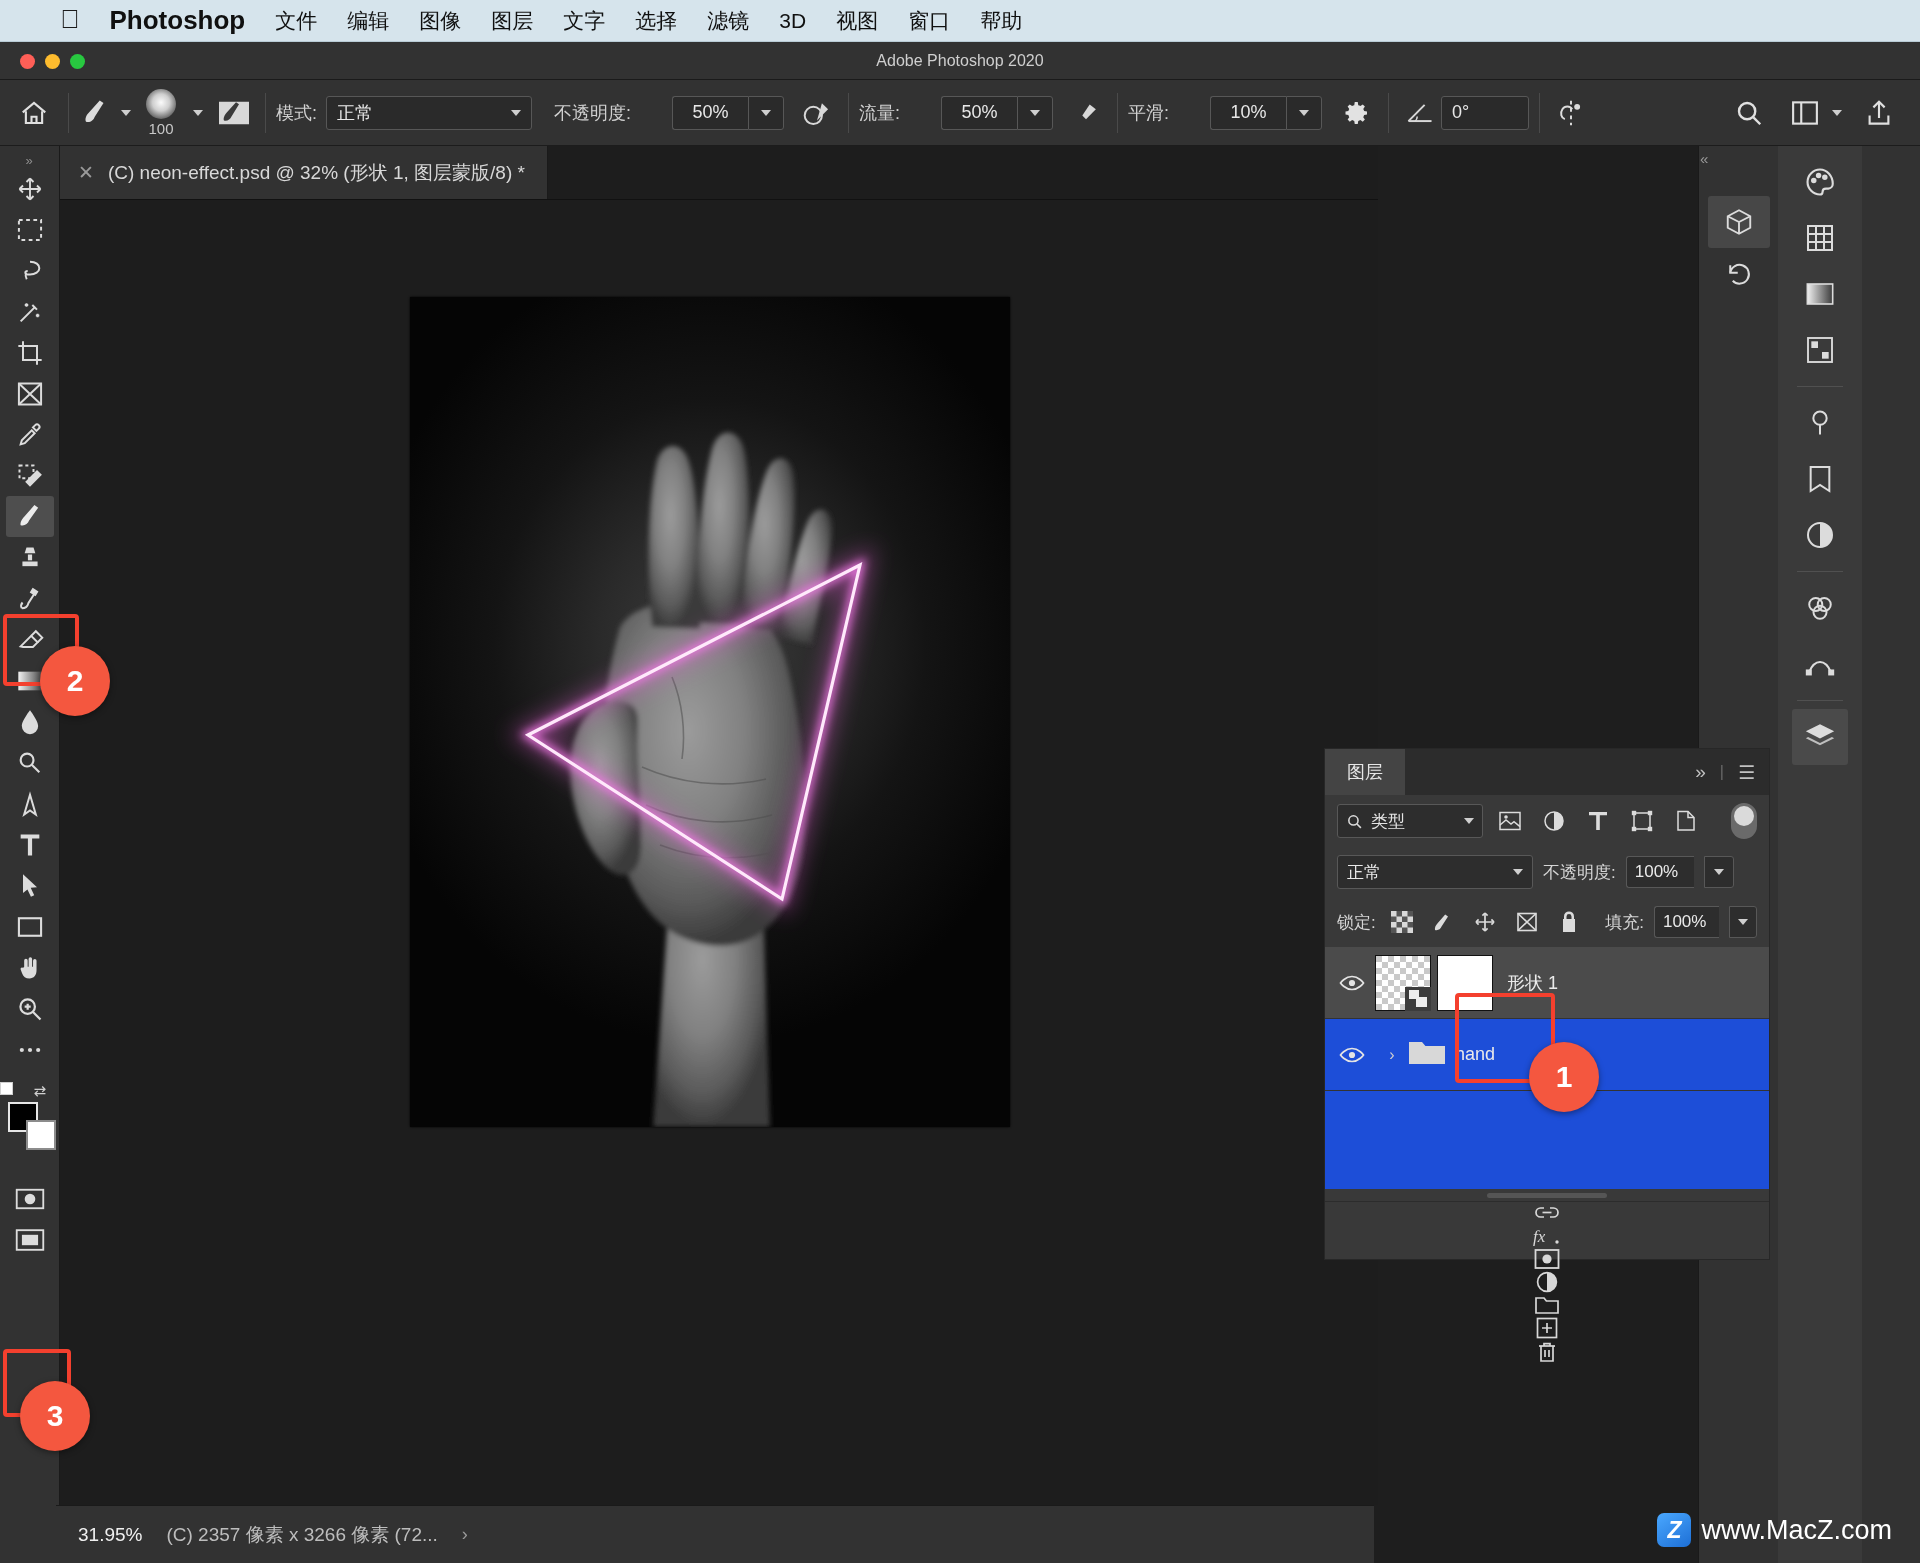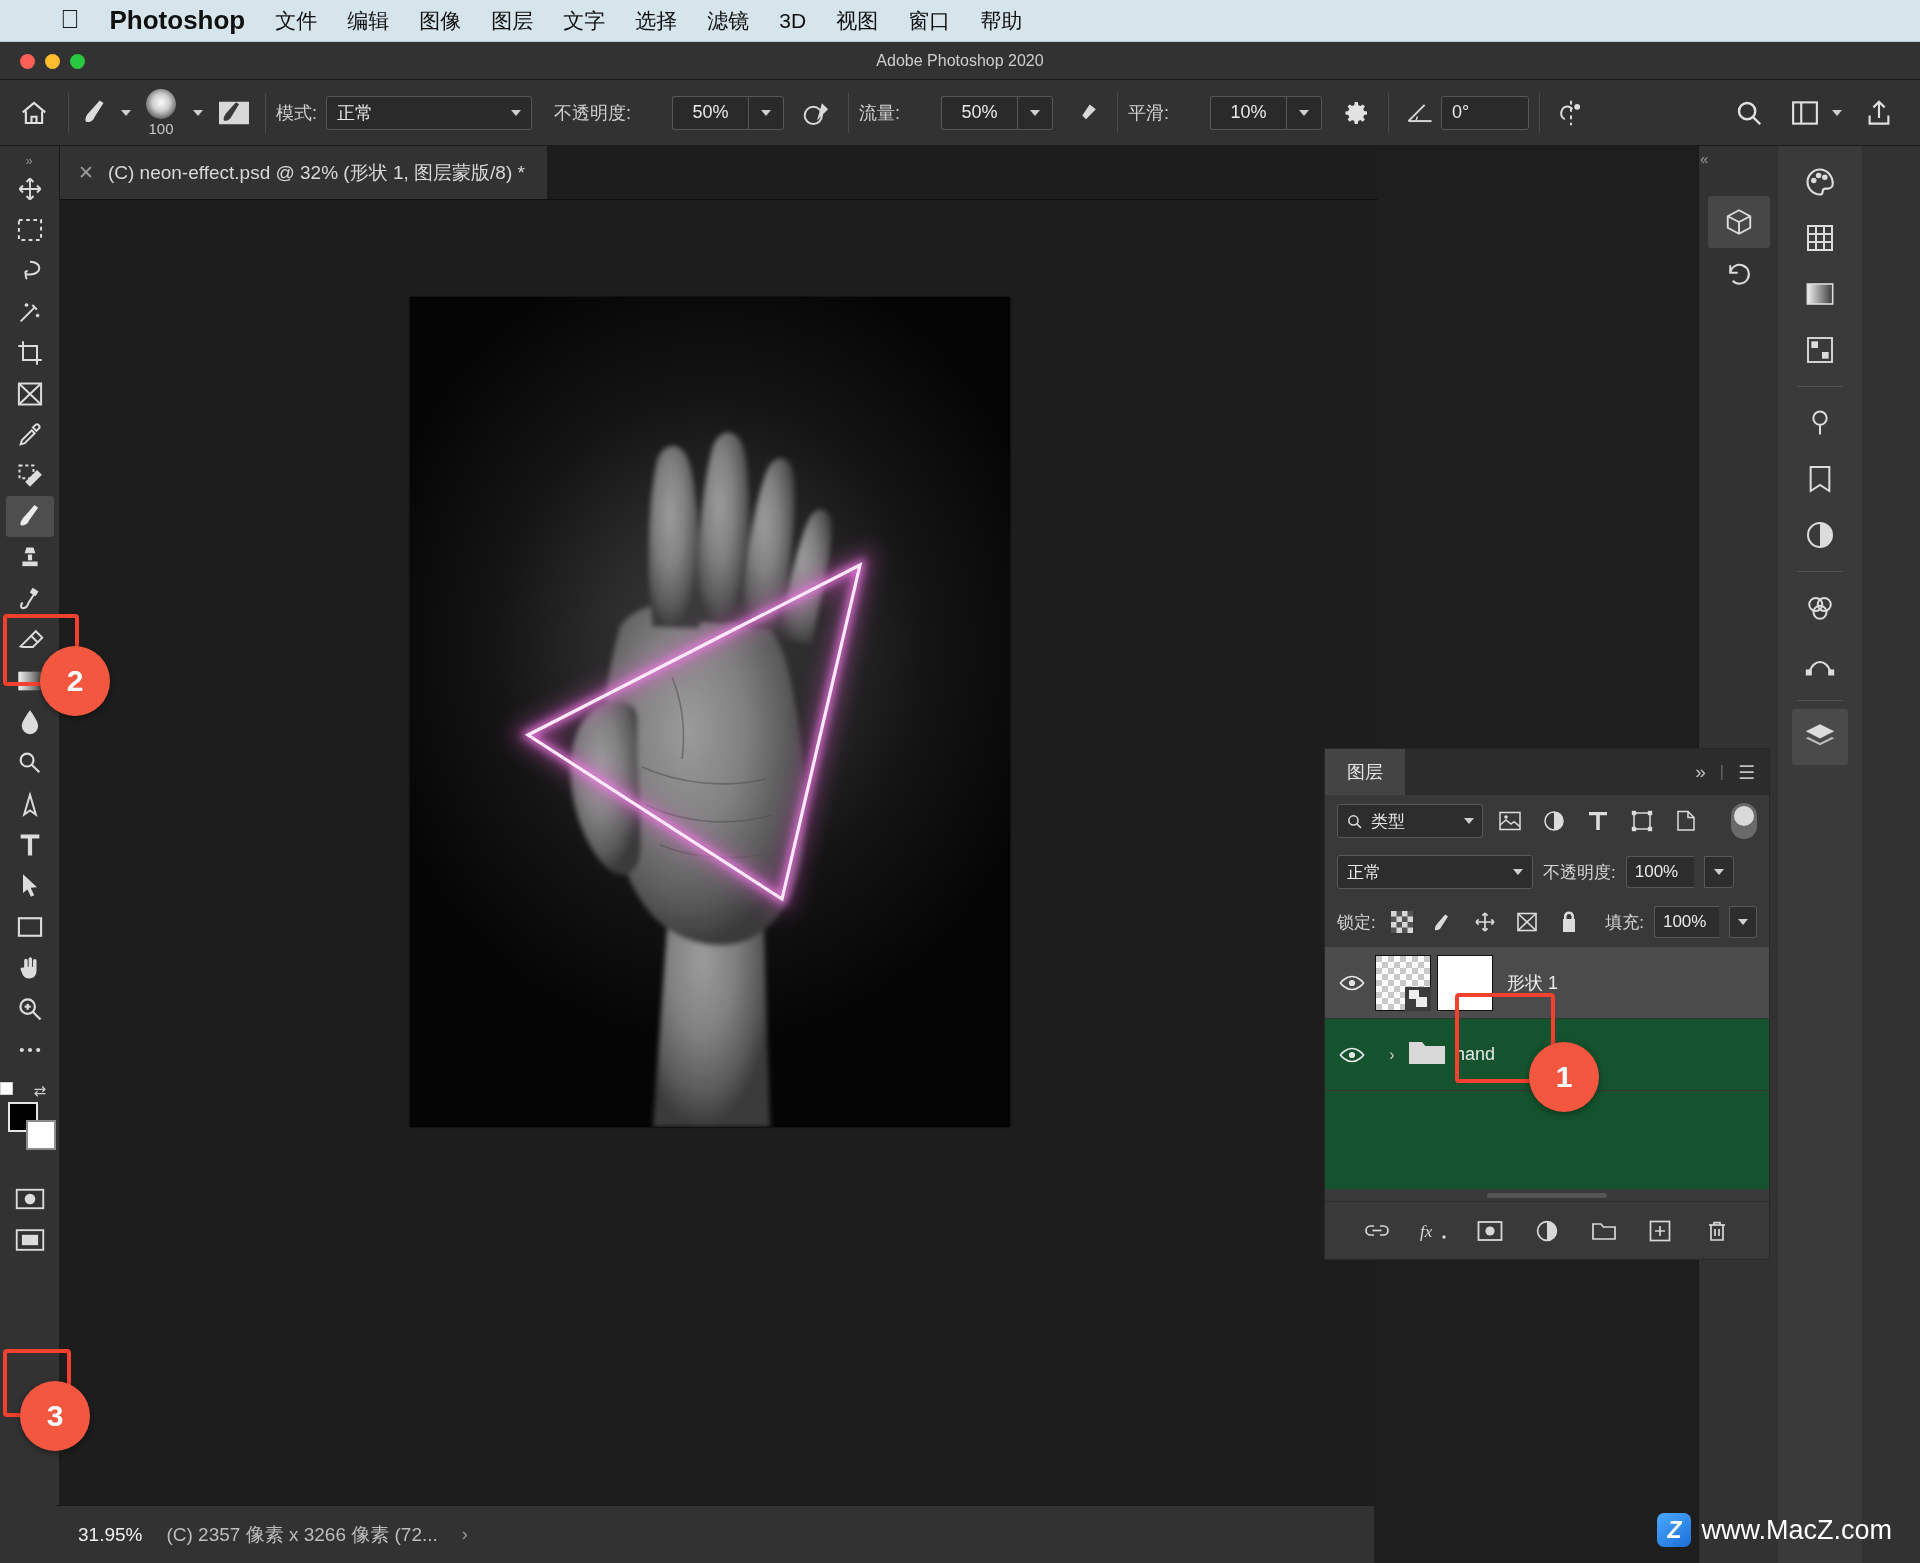--- a/index.html
+++ b/index.html
@@ -154,33 +154,33 @@
                border-radius:3px; display:flex; align-items:center; justify-content:space-between;
                padding:0 9px; font-size:17px; color:#e8e8e8;}
   .lp-lbl { font-size: 17px; color: #d6d6d6; white-space: nowrap; }
   .op-fld { height:32px; background:#2d2d2d; border:1px solid #585858; border-right:none;
             border-radius:3px 0 0 3px; width:68px; display:flex; align-items:center; padding:0 8px;
             font-size:17px; color:#eaeaea;}
   .op-step { width:30px; height:32px; background:#2d2d2d; border:1px solid #585858; border-radius:0 3px 3px 0;
              display:flex; align-items:center; justify-content:center;}
   .lp-lock { height: 50px; }
   .lock-ico { width: 34px; height: 30px; display:flex; align-items:center; justify-content:center; }
-  .lp-list { flex: 1; background: #14532d; }
+  .lp-list { flex: 1; background: #1d4ed8; }
   .layer-row { height: 72px; display:flex; align-items:center; padding-left: 4px; border-bottom: 1px solid #333; }
   .layer-row.selected { background: #4b4b4b; }
   .eye { width: 46px; display:flex; align-items:center; justify-content:center; }
   .thumb-sq { width: 56px; height: 56px; border: 1px solid #111; position: relative;
               background:
                 repeating-conic-gradient(#fff 0% 25%, #c9c9c9 0% 50%) 0 0 / 12px 12px; }
   .mask-sq { width: 56px; height: 56px; border: 1px solid #111; background: #fff; margin-left: 6px; }
   .layer-name { font-size: 18px; color: #eaeaea; margin-left: 14px; }
   .folder-ico { margin-left: 4px; }
   .disclosure { width: 22px; color: #cfcfcf; font-size: 16px; text-align:center; margin-left: 6px;}
   .lp-footer { height: 58px; background: #393939; border-top: 1px solid #2c2c2c;
-               display:flex; align-items:center; justify-content: space-around; padding: 0 24px; }
+               display:flex; align-items:center; justify-content: space-around; padding: 0 24px; flex-direction: column; }
   .lpf-ico { width: 40px; height: 40px; display:flex; align-items:center; justify-content:center; color:#d4d4d4; }
   .lp-scroll { height: 12px; background:#393939; display:flex; align-items:center; justify-content:center;}
   .lp-scroll i { width: 120px; height: 5px; background:#555; border-radius:3px; display:block;}
 
   
   .anno-box { position: absolute; border: 4px solid #f4402e; border-radius: 4px; }
   .anno-badge {
     position: absolute; border-radius: 50%; background: #f4573f;
     color: #fff; display:flex; align-items:center; justify-content:center;
     font-size: 30px; font-weight: bold; box-shadow: 0 2px 6px rgba(0,0,0,.4);

